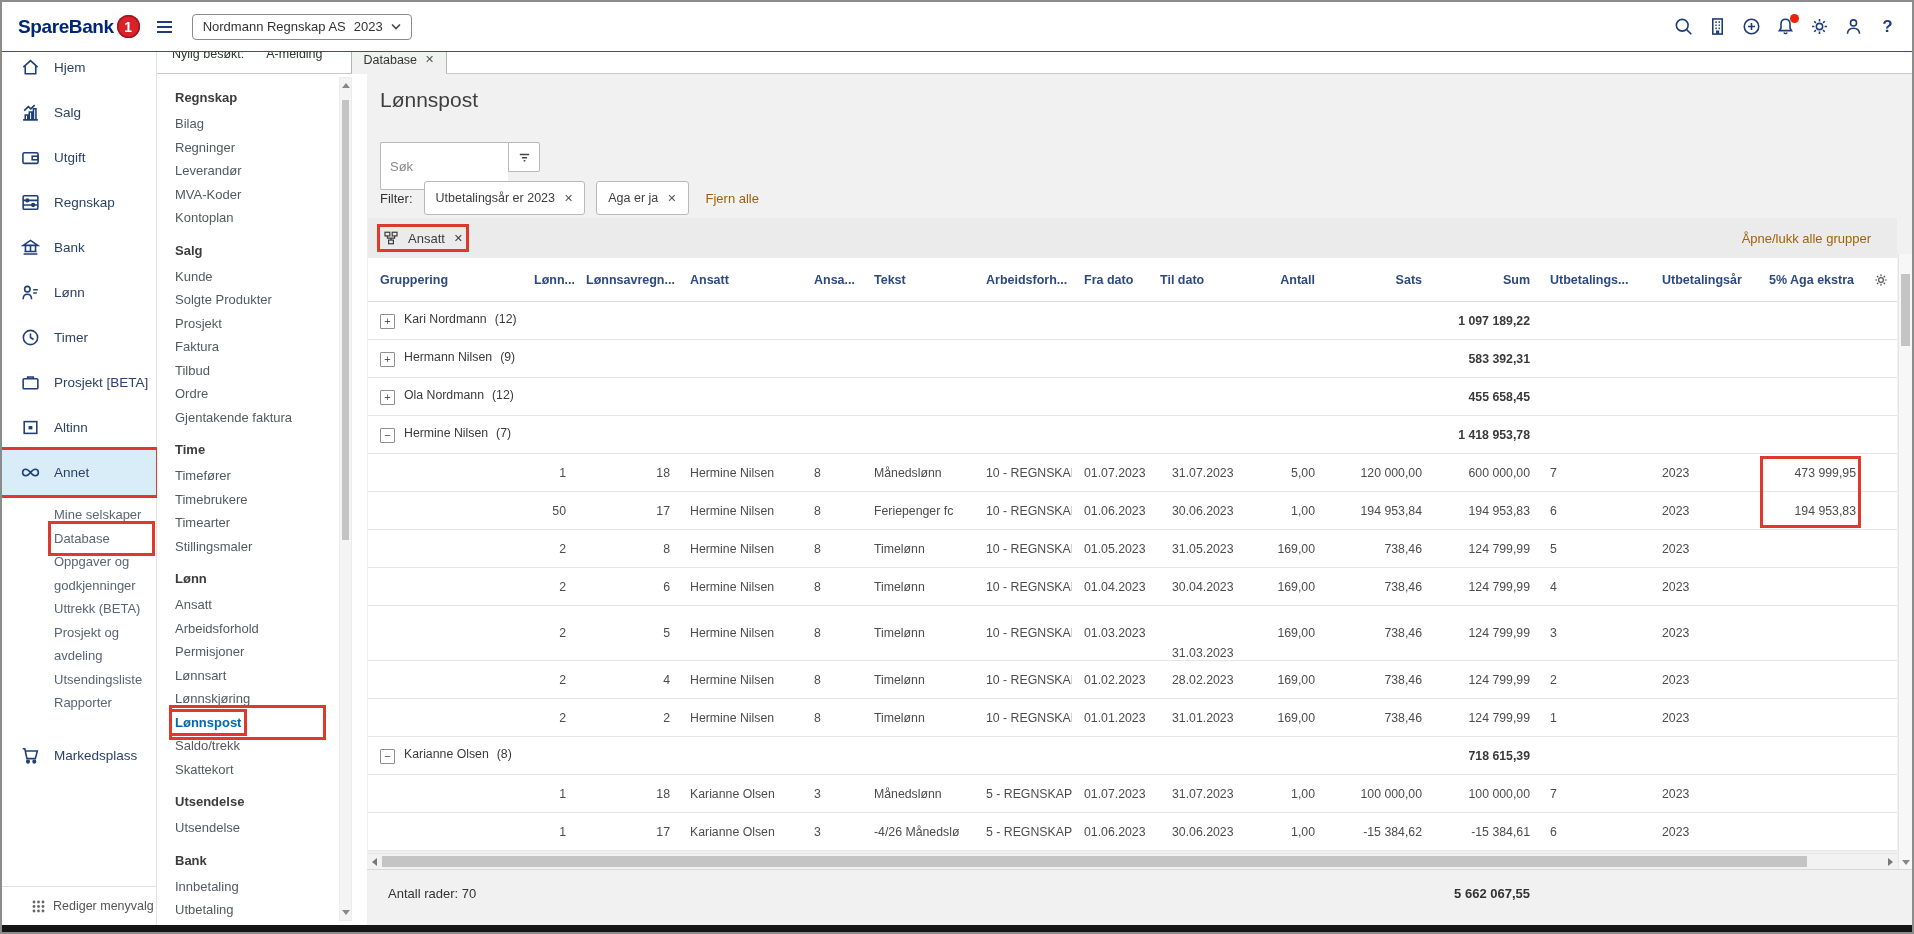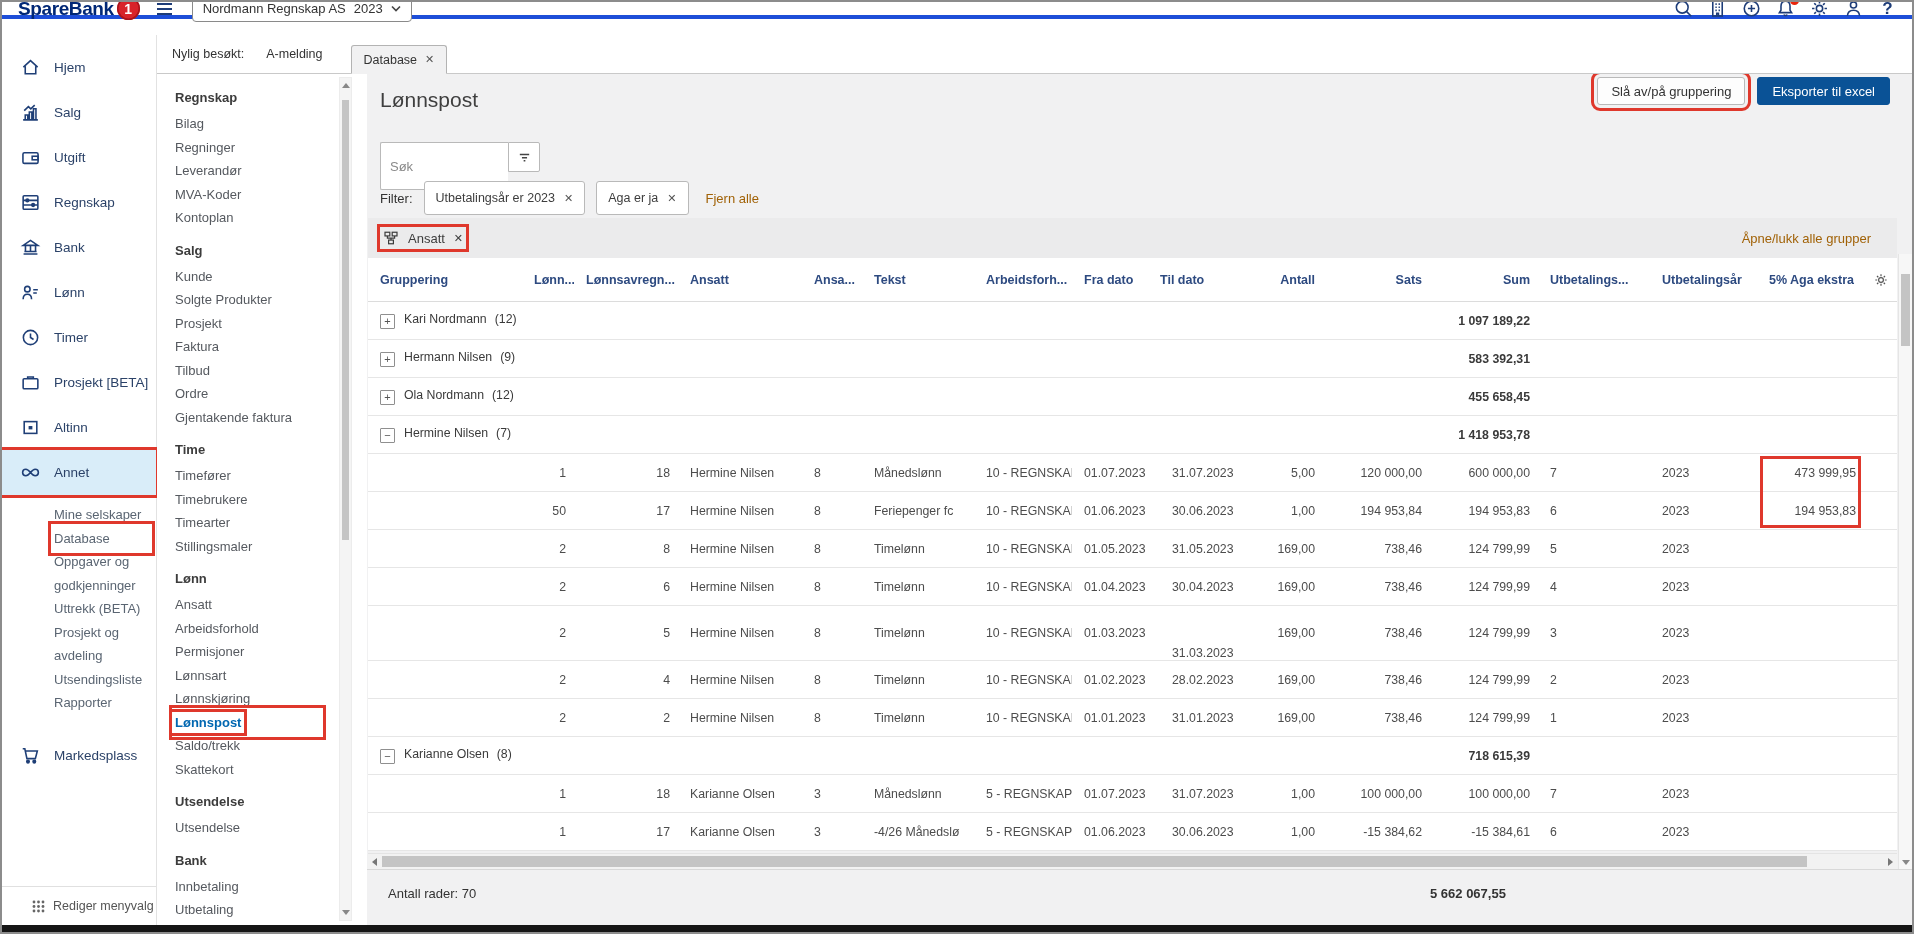--- a/index.html
+++ b/index.html
@@ -1,19 +1,19 @@
 <!DOCTYPE html>
 <html><head>
 <meta charset="utf-8">
 <style>
   html,body { margin:0; padding:0; background:#cfcfcf; font-family:"Liberation Sans",sans-serif; }
   .window { position:relative; width:1910px; height:930px; margin:0 auto; border:2px solid #8c8c8c; background:#fff; overflow:hidden; }
 
   
-  .topbar { position:absolute; left:0; top:0; right:0; height:17px; background:#fff; border-bottom:4px solid #1d4ed8; display:flex; align-items:center; padding-left:16px; box-sizing:border-box; z-index:6; }
+  .topbar { position:absolute; left:0; top:0; right:0; height:50px; background:#fff; border-bottom:1px solid #1d4ed8; display:flex; align-items:center; padding-left:16px; box-sizing:border-box; z-index:6; }
   .logo { display:flex; align-items:center; cursor:pointer; }
   .logo-text { font-size:19px; font-weight:700; color:#002776; letter-spacing:-0.4px; }
   .logo-badge { width:23px; height:23px; border-radius:50%; background:#d8232a; color:#fff; font-weight:700; font-size:14px; display:flex; align-items:center; justify-content:center; margin-left:3px; box-shadow:inset 0 0 0 1.5px #a8141b; }
   .hamburger { margin-left:14px; color:#1d3c78; cursor:pointer; display:flex; }
   .company-select { margin-left:18px; height:24px; border:1px solid #8a8a8a; border-radius:4px; display:flex; align-items:center; padding:0 10px; font-size:13px; color:#333; cursor:pointer; background:#fff; gap:8px; }
   .topbar-icons { margin-left:auto; margin-right:14px; display:flex; align-items:center; gap:13px; }
   .tb-icon { position:relative; width:21px; height:21px; color:#1d3c78; cursor:pointer; display:flex; align-items:center; justify-content:center; }
   .tb-icon svg { width:21px; height:21px; }
   .help-glyph { font-size:17px; font-weight:700; color:#1d3c78; }
 
@@ -95,21 +95,21 @@
   .gear-head { display:flex; justify-content:center; color:#555; cursor:pointer; }
   .gear-head svg { width:16px; height:16px; }
 
   .hscroll { position:absolute; left:1px; top:779px; width:1529px; height:16px; background:#f2f2f2; border-top:1px solid #e4e4e4; box-sizing:border-box; }
   .hscroll .sb-thumb { top:2px; bottom:2px; left:14px; width:1425px; }
   .vscroll { position:absolute; left:1531px; top:180px; width:14px; height:615px; background:#f7f7f7; border-left:1px solid #e5e5e5; box-sizing:border-box; }
   .vscroll .sb-thumb { left:2px; right:2px; top:20px; height:72px; }
 
   .main-footer { position:absolute; left:0; right:0; top:795px; height:56px; background:#f1f1f2; border-top:1px solid #d8d8d8; }
   .rows-count { position:absolute; left:21px; top:16px; font-size:13px; color:#333; }
-  .total-sum { position:absolute; left:1063px; width:100px; top:16px; font-size:13px; font-weight:700; color:#333; }
+  .total-sum { position:absolute; left:1063px; width:100px; top:16px; text-align:right; font-size:13px; font-weight:700; color:#333; }
 
   .bottomstrip { position:absolute; left:0; right:0; bottom:0; height:7px; background:#151515; }
 
   
   .annotated { outline:3px solid #df382c; outline-offset:3px; }
   .side-item.annotated, .tab-none { outline-offset:0px; }
   #aga-annotation { position:absolute; border:3px solid #df382c; pointer-events:none; z-index:3; }
   .badge-dot { position:absolute; top:-2px; right:-3px; width:9px; height:9px; border-radius:50%; background:#e8250c; }
 </style>
 </head>
@@ -333,24 +333,20 @@
     <div class="sb-track" style="right:15px; top:3px; bottom:4px; width:13px;">
       <span class="tri tri-up" style="left:2px; top:5px;"></span>
       <div class="sb-thumb" style="left:2px; right:2px; top:22px; height:440px;"></div>
       <span class="tri tri-down" style="left:2px; bottom:5px;"></span>
     </div>
   </div>
 
   <main class="main">
     <div class="title-row">
       <h1 class="page-title" style="margin:0; font-weight:400;">Lønnspost</h1>
-      <div class="top-actions">
-        <button class="btn-outline annotated">Slå av/på gruppering</button>
-        <button class="btn-primary">Eksporter til excel</button>
-      </div>
     </div>
 
     <div class="search-row">
       <input class="search-input" type="text" placeholder="Søk" style="">
       <div class="filter-btn">
         <svg viewBox="0 0 20 20" fill="none" stroke="currentColor" stroke-width="1.8">
             <path d="M4.5 6.5h11M7 10.2h6M9 13.8h2"></path>
           </svg>
       </div>
     </div>

